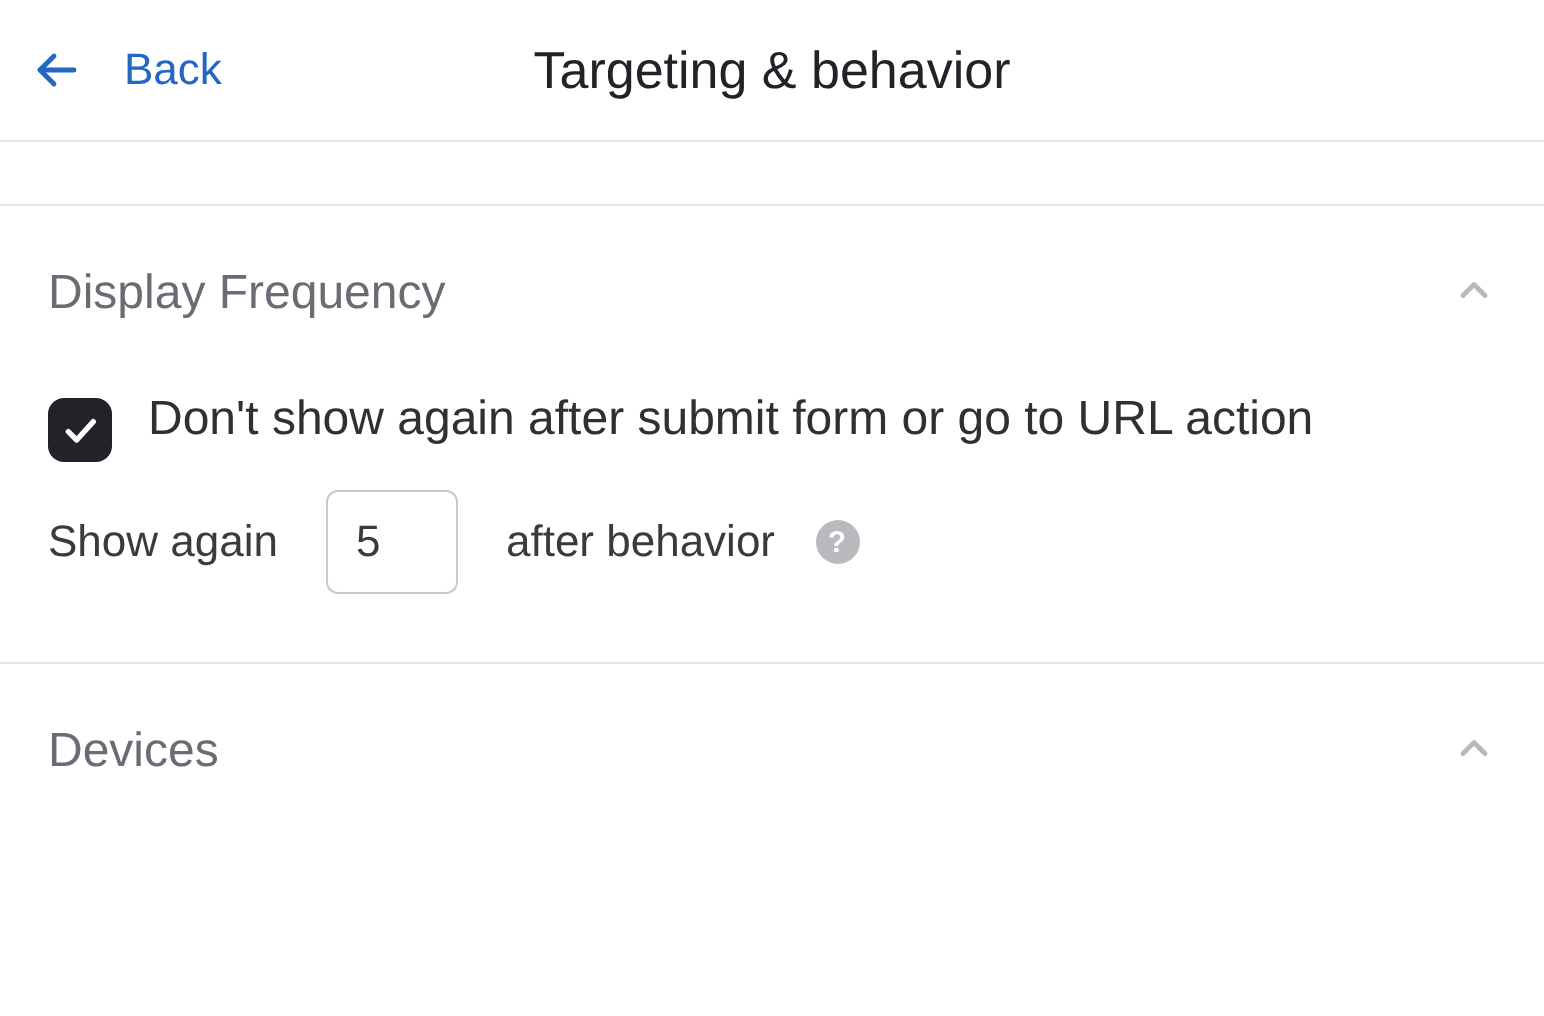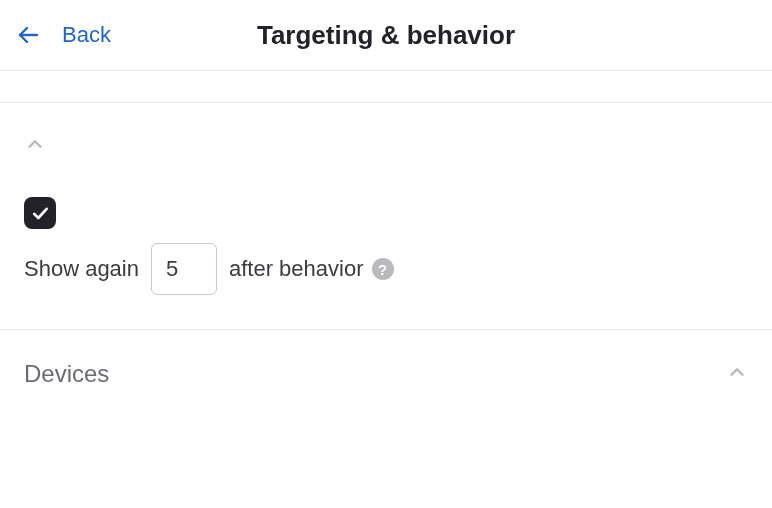--- a/index.html
+++ b/index.html
@@ -28,21 +28,21 @@
     align-items: center;
     gap: 22px;
     color: #2366c4;
     font-size: 22px;
     font-weight: 400;
     cursor: pointer;
   }
   .back-link svg { display: block; }
   .title {
     font-size: 26px;
-    font-weight: 700;
+    font-weight: 400;
     color: #222228;
   }
   .thin-sep {
     height: 1px;
     background: #e4e4e7;
     width: 100%;
   }
   .gap-block {
     height: 32px;
     border-bottom: 1px solid #e4e4e7;
@@ -85,21 +85,21 @@
   }
   .checkbox svg { display: block; }
   .option-text {
     font-size: 24px;
     line-height: 1.45;
     color: #2f2f34;
   }
   .inline-row {
     display: flex;
     align-items: center;
-    gap: 12px;
+    gap: 24px;
     padding: 0 2px 34px 2px;
     flex-wrap: wrap;
     font-size: 22px;
     color: #3a3a40;
   }
   .num-input-wrap {
     display: flex;
     align-items: center;
     border: 1px solid #c9c9cf;
     border-radius: 6px;
@@ -154,33 +154,35 @@
     <span>Back</span>
   </div>
   <div class="title">Targeting &amp; behavior</div>
 </div>
 
 <div class="thin-sep"></div>
 <div class="gap-block"></div>
 
 <div class="section">
   <div class="section-header">
+    <div class="section-title">Display Frequency</div>
     <span class="chevron">
       <svg width="22" height="22" viewBox="0 0 24 24" fill="none" stroke="#b7b7bf" stroke-width="2.6" stroke-linecap="round" stroke-linejoin="round">
         <polyline points="6 15 12 9 18 15"></polyline>
       </svg>
     </span>
   </div>
 
   <div class="option-row">
     <div class="checkbox">
       <svg width="20" height="20" viewBox="0 0 24 24" fill="none" stroke="#ffffff" stroke-width="3.2" stroke-linecap="round" stroke-linejoin="round">
         <polyline points="5 13 10 18 20 7"></polyline>
       </svg>
     </div>
+    <div class="option-text">Don't show again after submit form or go to URL action</div>
   </div>
 
   <div class="inline-row">
     <span>Show again</span>
     <span class="num-input-wrap">
       <input class="num-input" type="text" value="5" style="">
     </span>
     <span>after behavior</span>
     <span class="help-icon">?</span>
   </div>

